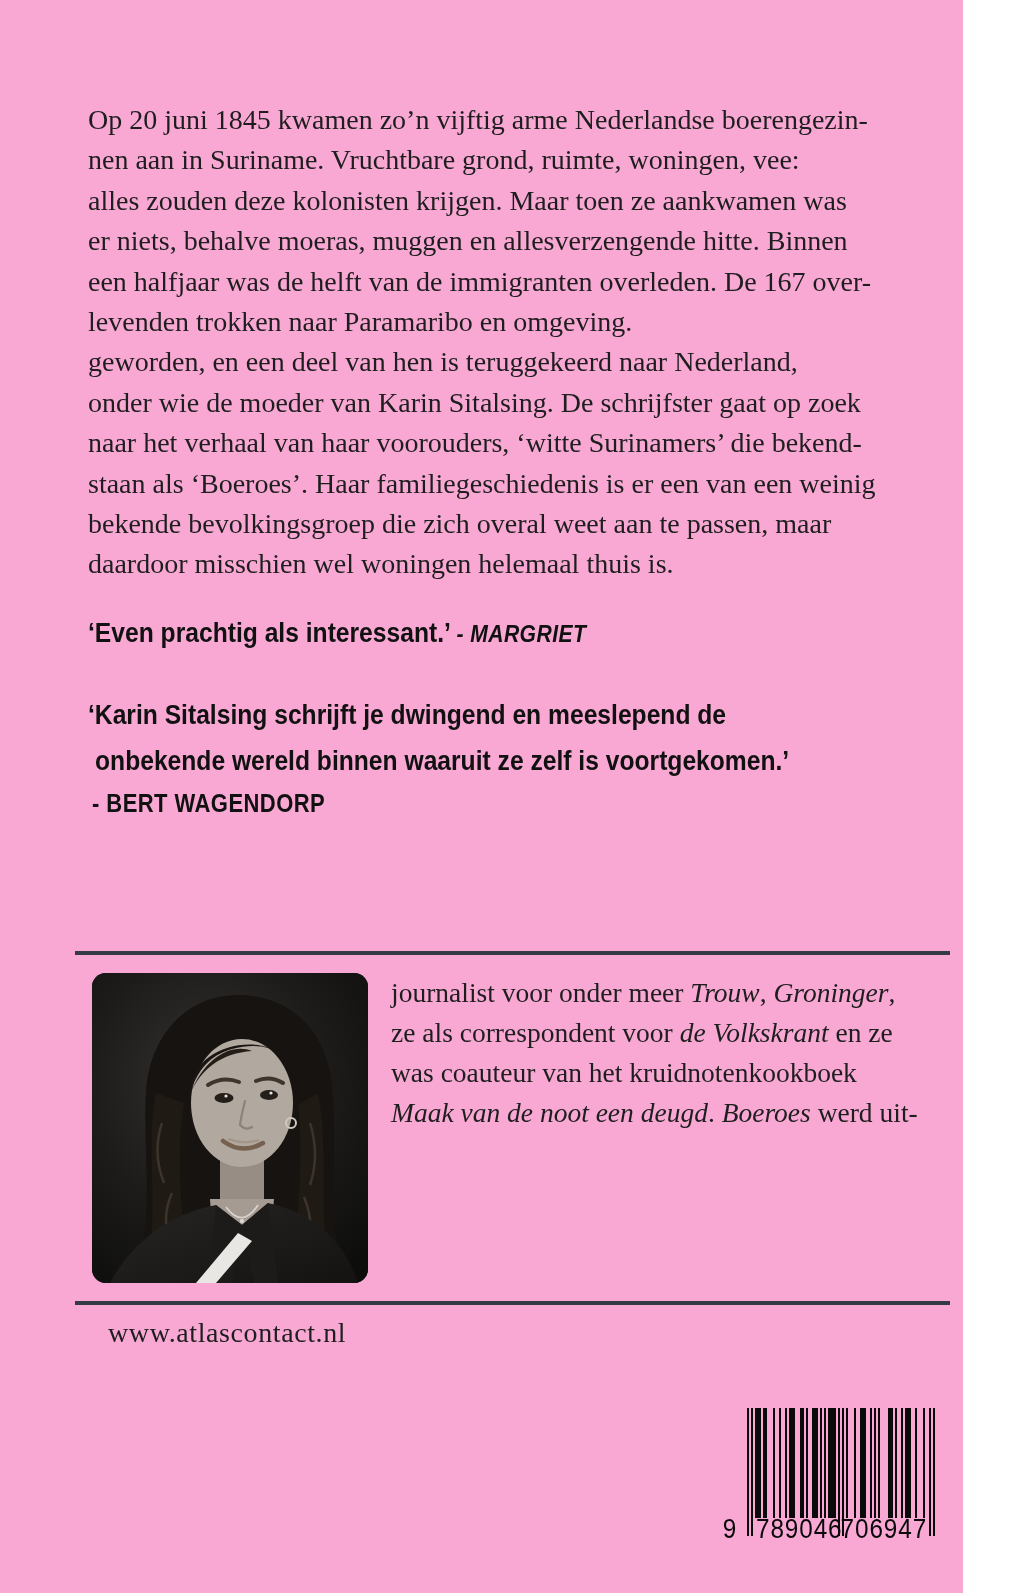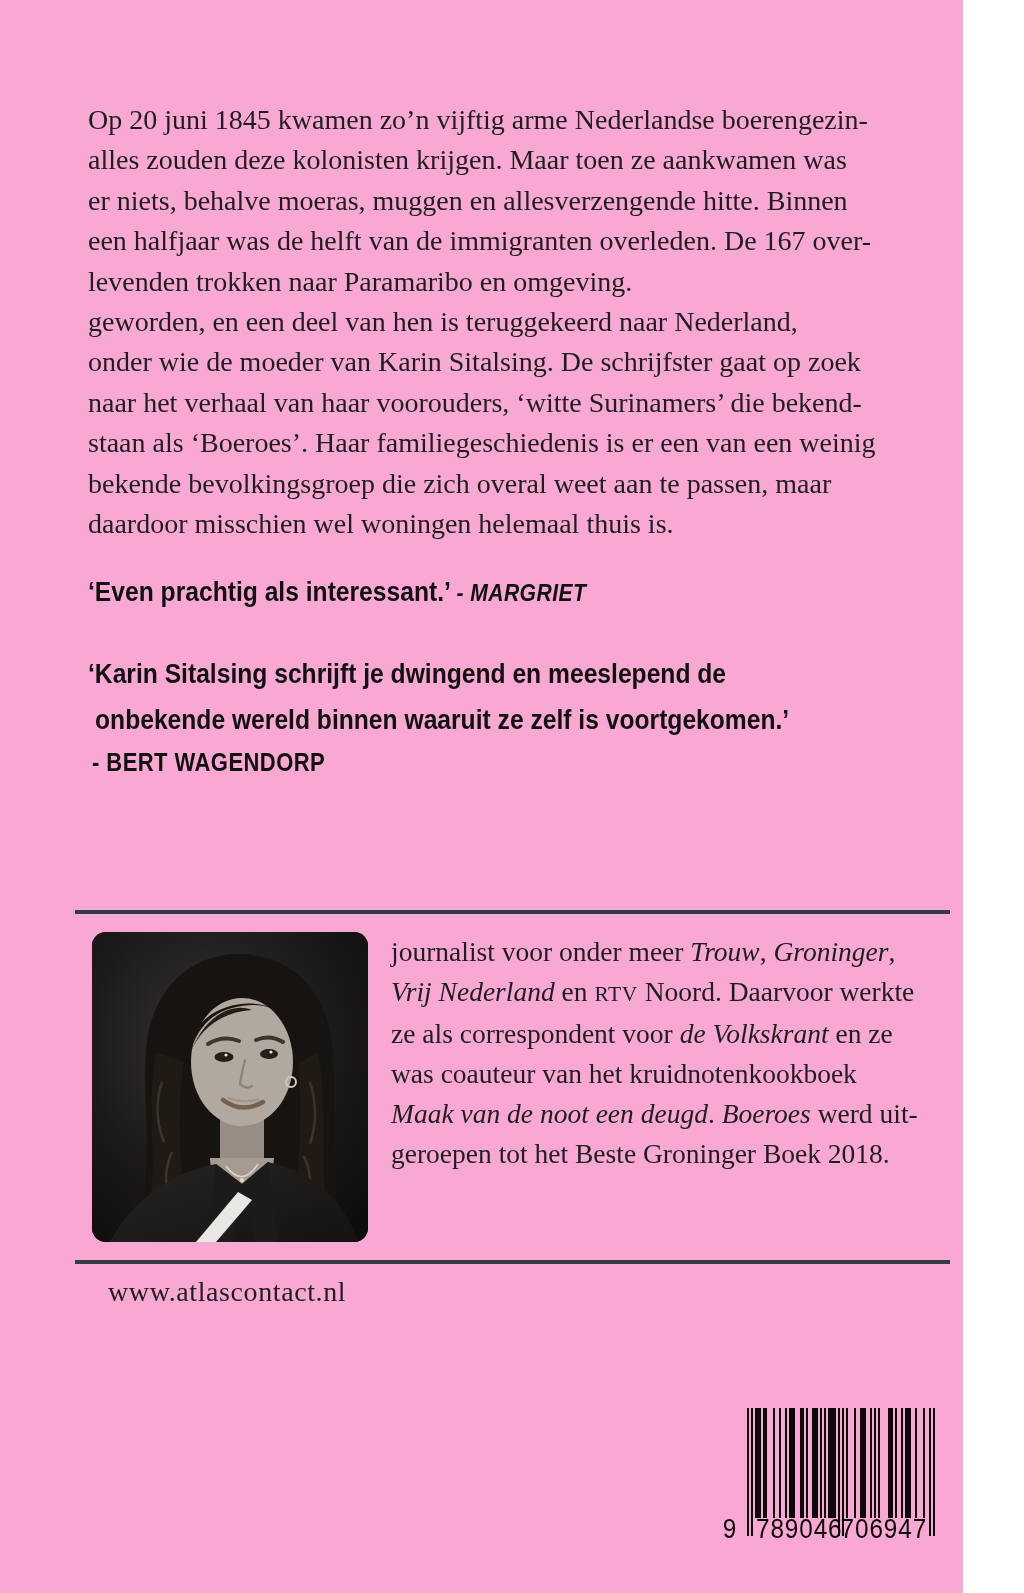--- a/index.html
+++ b/index.html
@@ -115,20 +115,21 @@
   .bc-g2{left:104px;}
 </style>
 </head>
 <body>
 
 <div class="page">
 
   <div class="blurb">
     <div>
         <div class="tline">Op 20 juni 1845 kwamen zo’n vijftig arme Nederlandse boerengezin-</div>
+        <div class="tline">nen aan in Suriname. Vruchtbare grond, ruimte, woningen, vee:</div>
         <div class="tline">alles zouden deze kolonisten krijgen. Maar toen ze aankwamen was</div>
         <div class="tline">er niets, behalve moeras, muggen en allesverzengende hitte. Binnen</div>
         <div class="tline">een halfjaar was de helft van de immigranten overleden. De 167 over-</div>
         <div class="tline">levenden trokken naar Paramaribo en omgeving.</div>
       </div>
     <div>
         <div class="tline">geworden, en een deel van hen is teruggekeerd naar Nederland,</div>
         <div class="tline">onder wie de moeder van Karin Sitalsing. De schrijfster gaat op zoek</div>
         <div class="tline">naar het verhaal van haar voorouders, ‘witte Surinamers’ die bekend-</div>
         <div class="tline">staan als ‘Boeroes’. Haar familiegeschiedenis is er een van een weinig</div>
@@ -199,25 +200,23 @@
         <path d="M176,230 L150,252 L162,310 L186,310 Z" fill="#1d1b1a"></path>
 
         <path d="M104,310 L146,260 L160,268 L124,310 Z" fill="#e9e7e3"></path>
 
         <path d="M134,234 q16,22 32,-2" stroke="#d9d5d0" stroke-width="1.6" fill="none"></path>
         <circle cx="150" cy="248" r="2.2" fill="#d9d5d0"></circle>
       </svg>
     </div>
     <div class="bio">
         <div class="tline"><span>journalist voor onder meer </span><span class="it">Trouw</span><span>, </span><span class="it">Groninger</span><span>,</span></div>
-        <div class="tline"><span class="it">Vrij Nederland</span><span> en </span><span class="sc">RTV</span><span> Noord. Daarvoor werkte</span></div>
         <div class="tline"><span>ze als correspondent voor </span><span class="it">de Volkskrant</span><span> en ze</span></div>
         <div class="tline"><span>was coauteur van het kruidnotenkookboek</span></div>
         <div class="tline"><span class="it">Maak van de noot een deugd</span><span>. </span><span class="it">Boeroes</span><span> werd uit-</span></div>
-        <div class="tline"><span>geroepen tot het Beste Groninger Boek 2018.</span></div>
       </div>
   </div>
 
   <div class="rule rule2"></div>
 
   <div class="website">www.atlascontact.nl</div>
 
   <div class="barcode">
     <div class="bc-digits">
       <span class="bc-d9">9</span>

